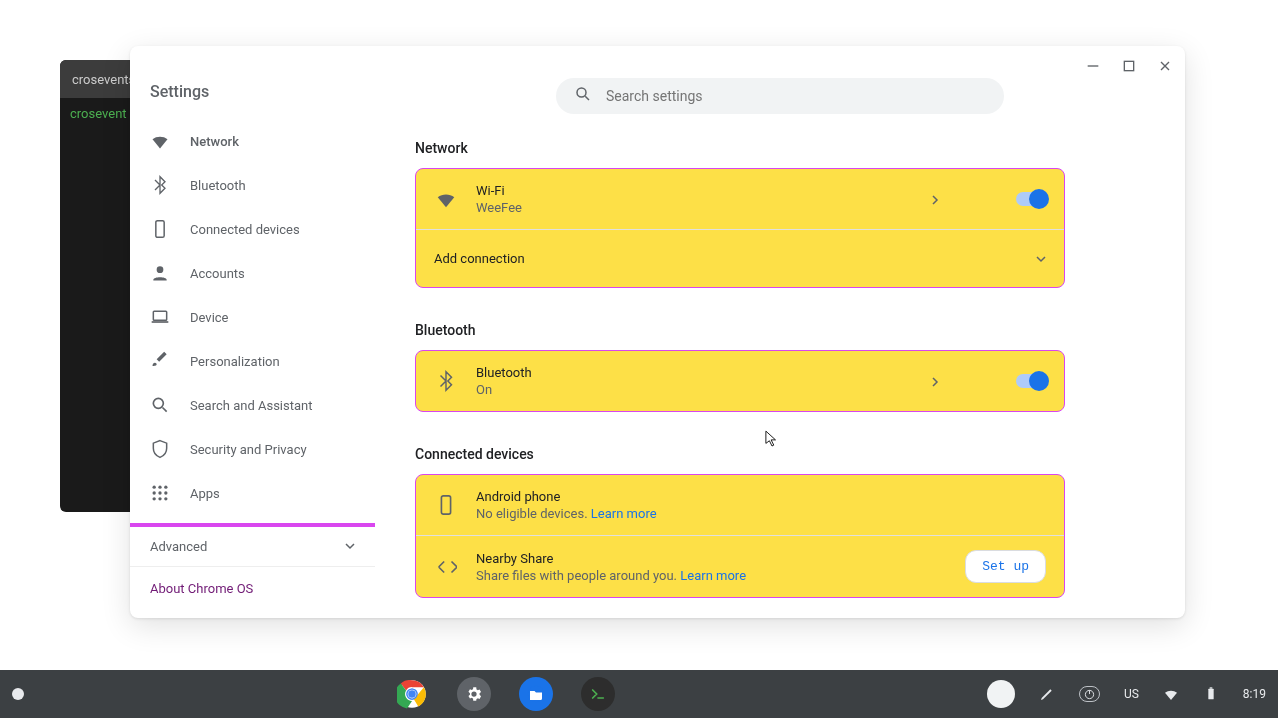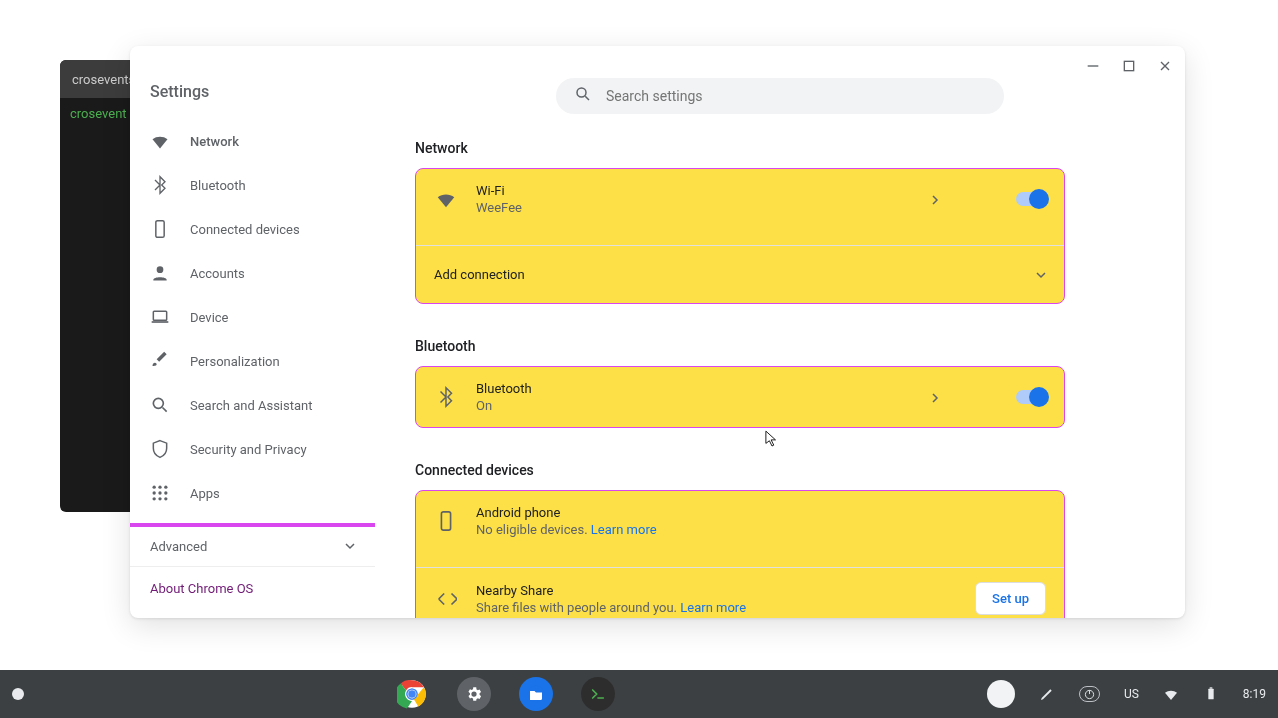--- a/index.html
+++ b/index.html
@@ -31,34 +31,34 @@
   .main { flex:1; display:flex; flex-direction:column; overflow:hidden; }
   .search-wrap { display:flex; justify-content:center; padding: 18px 0 8px 0; }
   .search { width: 448px; height: 36px; border-radius: 40px; background:#f1f3f4; display:flex; align-items:center; padding: 0 18px; gap: 14px; }
   .search svg { width:18px; height:18px; fill:#5f6368; }
   .search input { border:none; background:transparent; font-size:14px; color:#5f6368; outline:none; flex:1; }
   .main-scroll { flex:1; overflow-y:auto; padding: 6px 120px 40px 40px; }
   
   .section-heading { font-size:14px; color:#202124; font-weight:500; padding: 12px 0 12px 0; }
   .card { border:1px solid #d946ef; border-radius:8px; background:#fde047; }
   .card-row { display:flex; align-items:center; padding: 14px 18px; gap:18px; min-height:58px; }
-  .card-row + .card-row { border-top:1px solid #e0e0e0;margin-top:16px; }
+  .card-row + .card-row { border-top:1px solid #e0e0e0; }
   .row-icon { width:24px; height:24px; display:flex; align-items:center; justify-content:center; color:#5f6368; flex:none;}
   .row-icon svg { width:22px; height:22px; fill: currentColor; }
   .row-text { flex:1; }
   .row-title { font-size:13px; color:#202124; }
   .row-sub { font-size:13px; color:#5f6368; margin-top:2px;}
   .row-sub a, .learn-link { color:#1a73e8; text-decoration:none; cursor:pointer; }
   .chev-right { color:#5f6368; }
   .chev-right svg, .chev-down svg { width:10px; height:10px; fill:#5f6368; }
   
   .toggle { width:30px; height:14px; border-radius:10px; background:#aecbfa; position:relative; cursor:pointer; }
   .toggle::after { content:""; position:absolute; right:-3px; top:-3px; width:20px; height:20px; border-radius:50%; background:#1a73e8;  }
   
-  .outlined-btn { border:1px solid #dadce0; border-radius:6px; padding: 8px 16px; color:#1a73e8; font-size:13px; font-weight:500; background:#fff; cursor:pointer; }
+  .outlined-btn { border:1px solid #dadce0; border-radius:11px; padding: 8px 16px; color:#1a73e8; font-size:13px; font-weight:500; background:#fff; cursor:pointer;font-family:Liberation Mono, monospace; }
   .spacer { height: 22px; }
   
   
   .shelf { position:absolute; left:0; right:0; bottom:0; height:48px; background:#3c4043; display:flex; align-items:center; padding: 0 12px; color:#fff; }
   .shelf-left { display:flex; align-items:center; gap:12px; }
   .launcher-dot { width:12px; height:12px; border-radius:50%; background:#e8eaed; }
   .shelf-center { flex:1; display:flex; align-items:center; justify-content:center; gap:28px; }
   .app-icon { width:34px; height:34px; border-radius:50%; display:flex; align-items:center; justify-content:center; cursor:pointer;}
   .shelf-right { display:flex; align-items:center; gap:24px; font-size:12px; color:#e8eaed; }
   .status-ico { display:flex; align-items:center; justify-content:center; }

